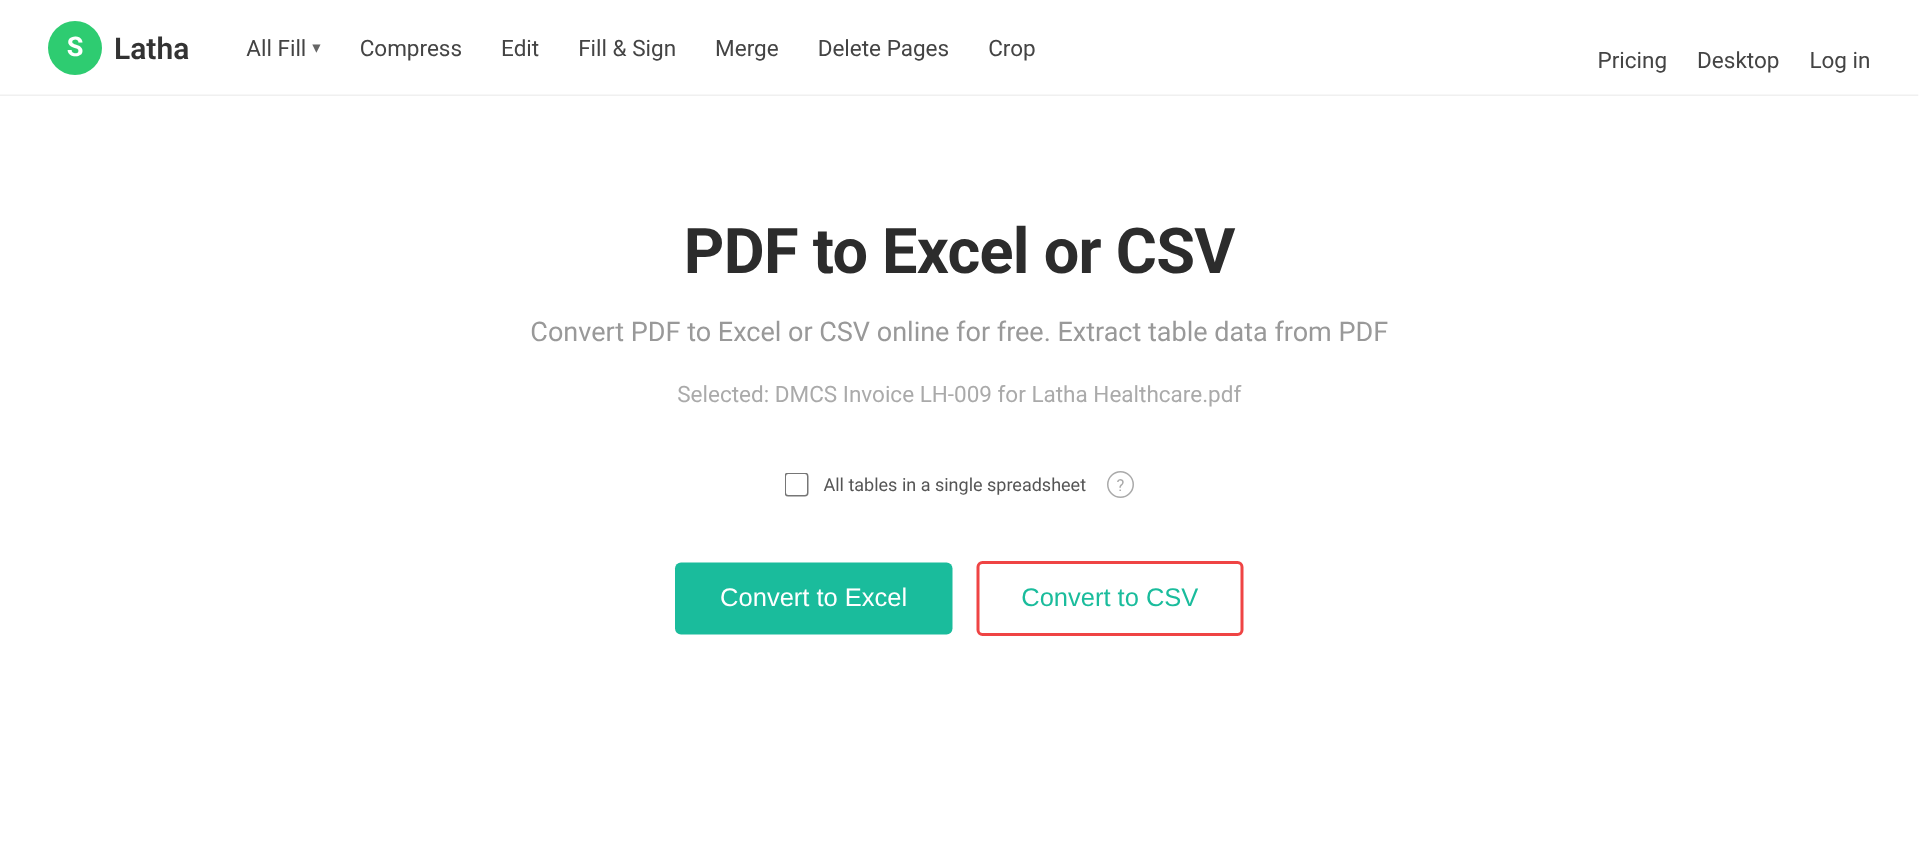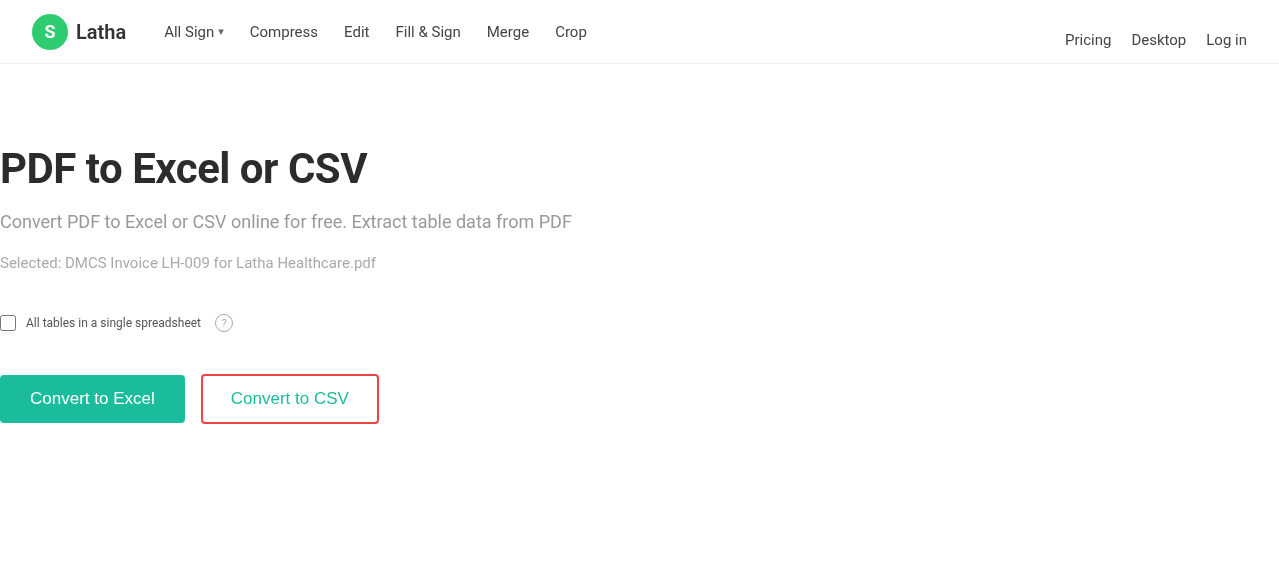--- a/index.html
+++ b/index.html
@@ -96,20 +96,21 @@
       color: #444;
       text-decoration: none;
       cursor: pointer;
       margin-top: 16px;
     }
 
     
     main {
       display: flex;
       flex-direction: column;
+      align-items: center;
       padding-top: 80px;
     }
 
     .page-title {
       font-size: 42px;
       font-weight: 700;
       color: #2c2c2c;
       margin-bottom: 18px;
       letter-spacing: -0.5px;
     }
@@ -197,34 +198,37 @@
 
     <a class="logo-wrap" href="#">
       <div class="logo-icon">
         <span>S</span>
       </div>
       <span class="logo-text">Latha</span>
     </a>
 
     <nav>
       <a class="nav-item nav-item-all-tools" href="#">
-        <span>All Sign</span>
+        <span>All Fill</span>
         <span class="chevron-icon">▾</span>
       </a>
       <a class="nav-item" href="#">
         <span>Compress</span>
       </a>
       <a class="nav-item" href="#">
         <span>Edit</span>
       </a>
       <a class="nav-item" href="#">
         <span>Fill &amp; Sign</span>
       </a>
       <a class="nav-item" href="#">
         <span>Merge</span>
+      </a>
+      <a class="nav-item" href="#">
+        <span>Delete Pages</span>
       </a>
       <a class="nav-item" href="#">
         <span>Crop</span>
       </a>
     </nav>
   </div>
 
   <div class="nav-right">
     <a class="nav-right-item" href="#">
       <span>Pricing</span>

